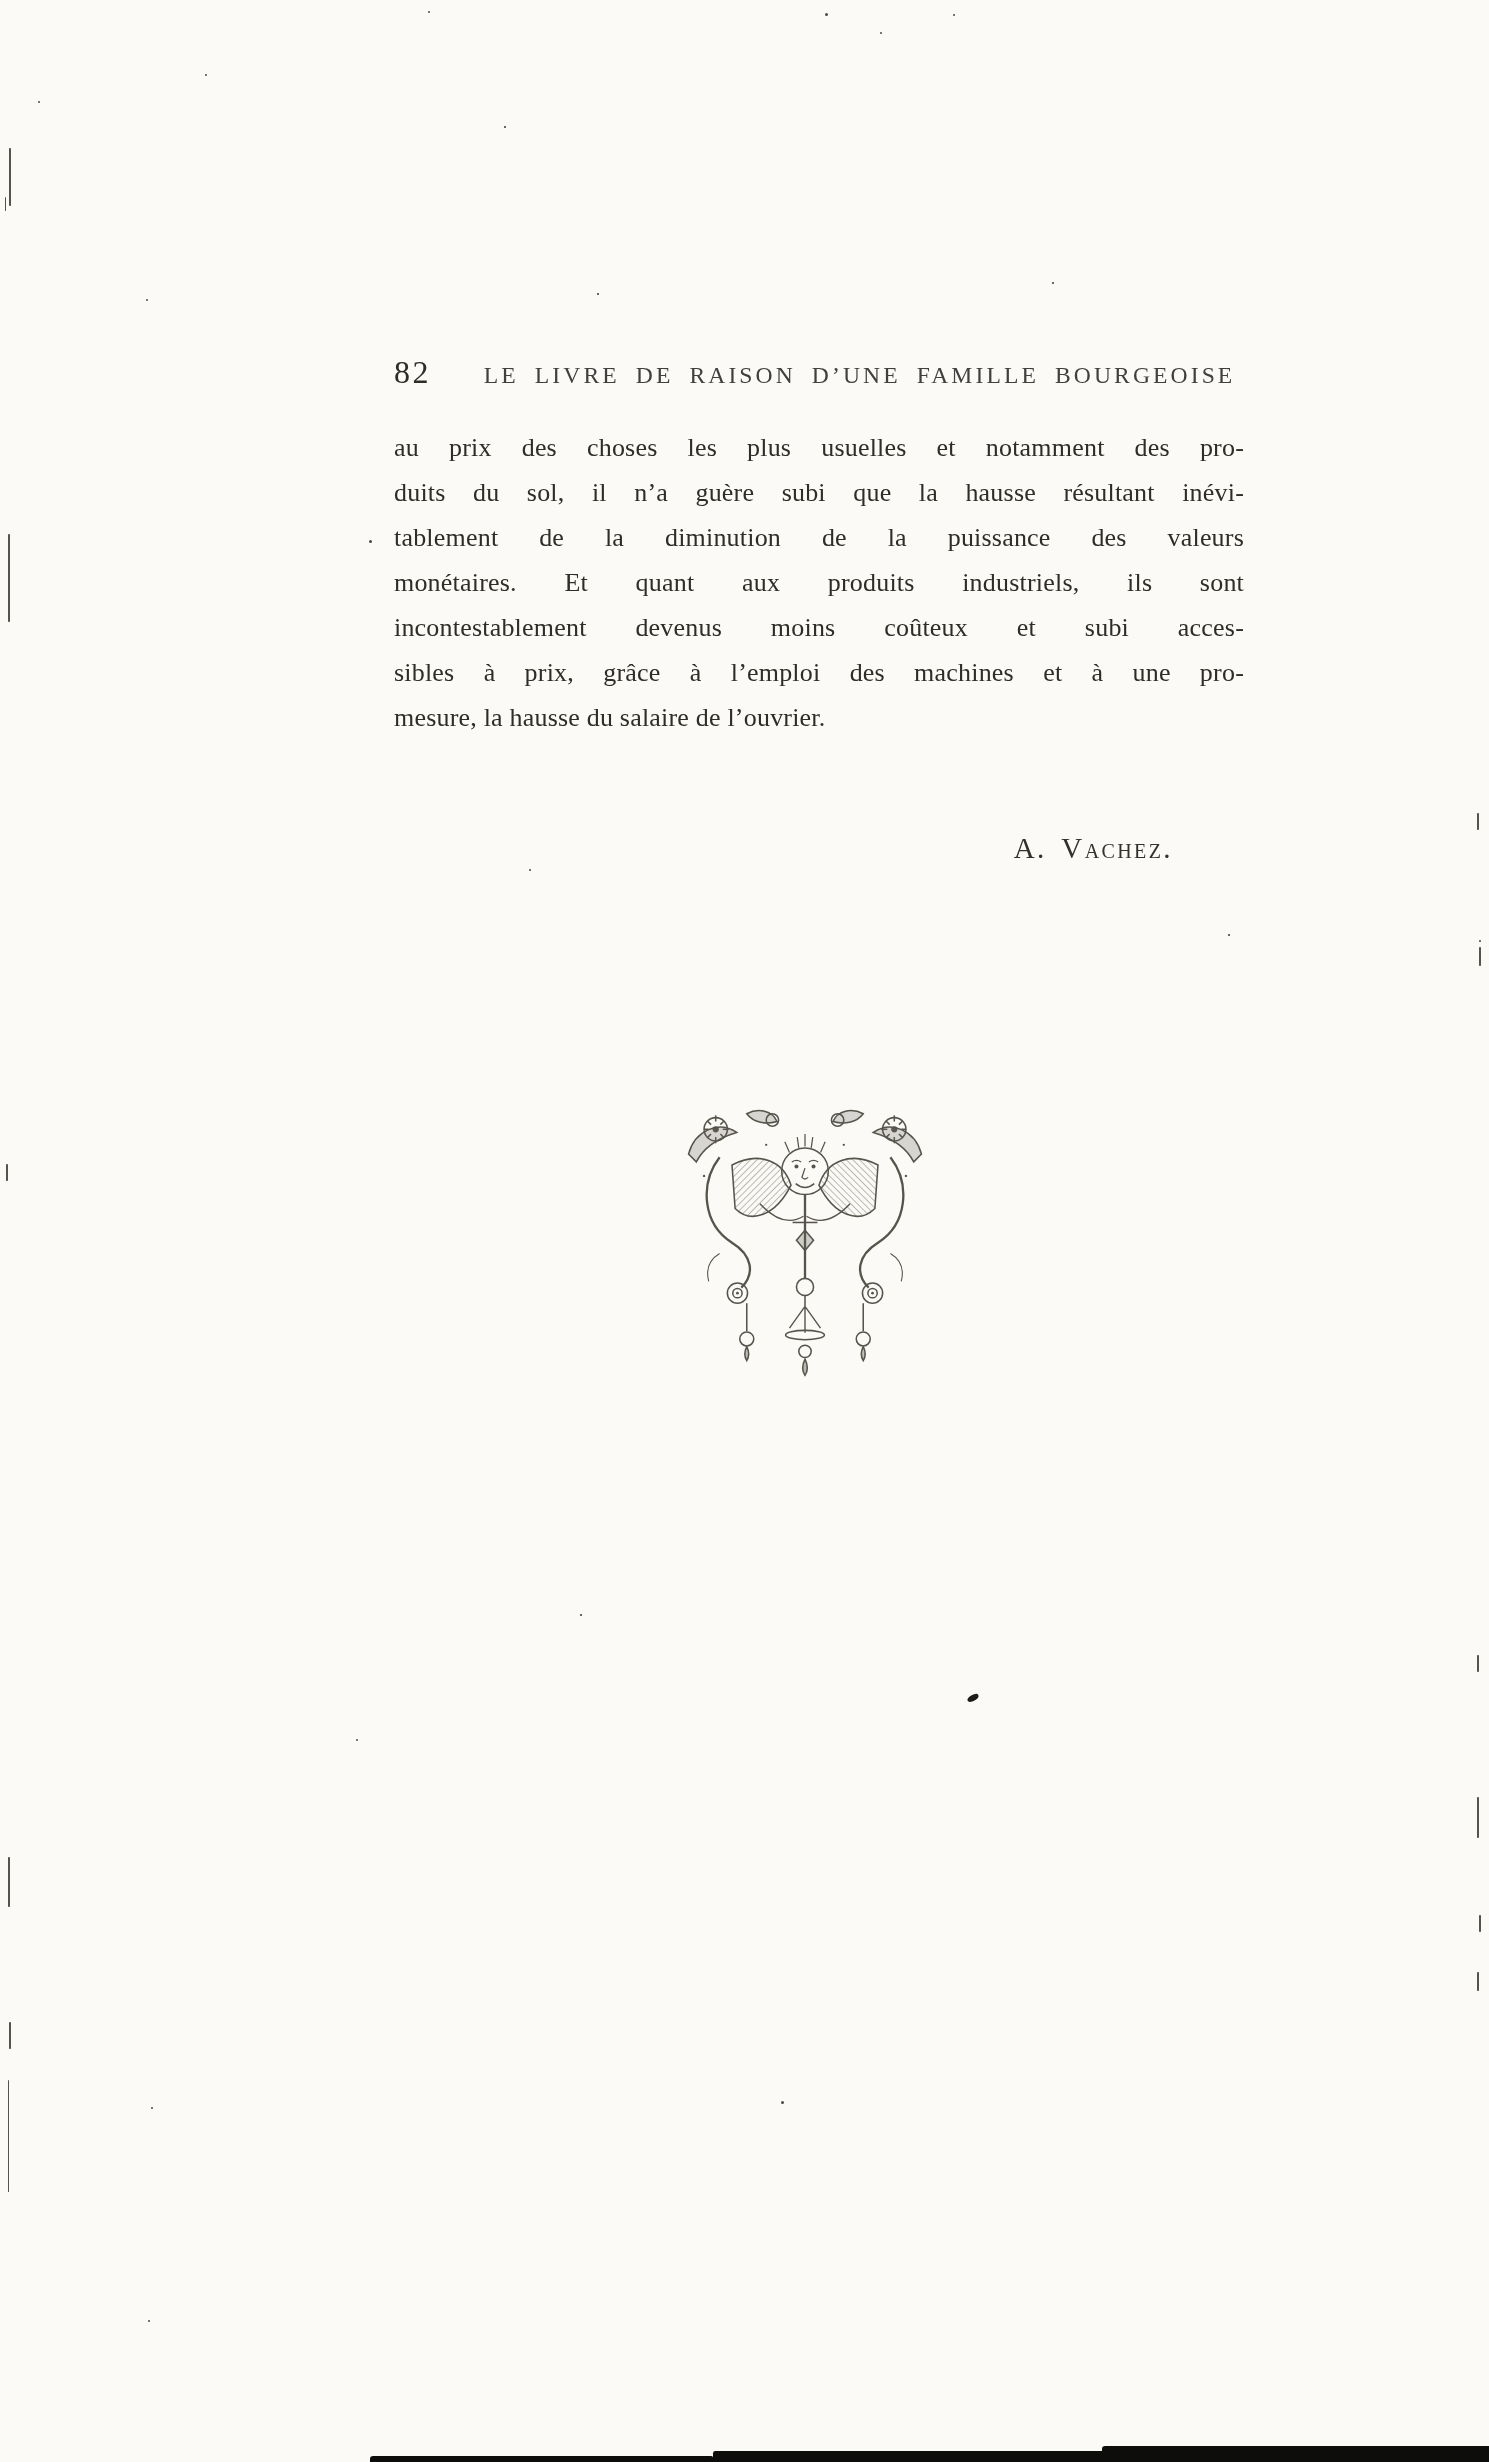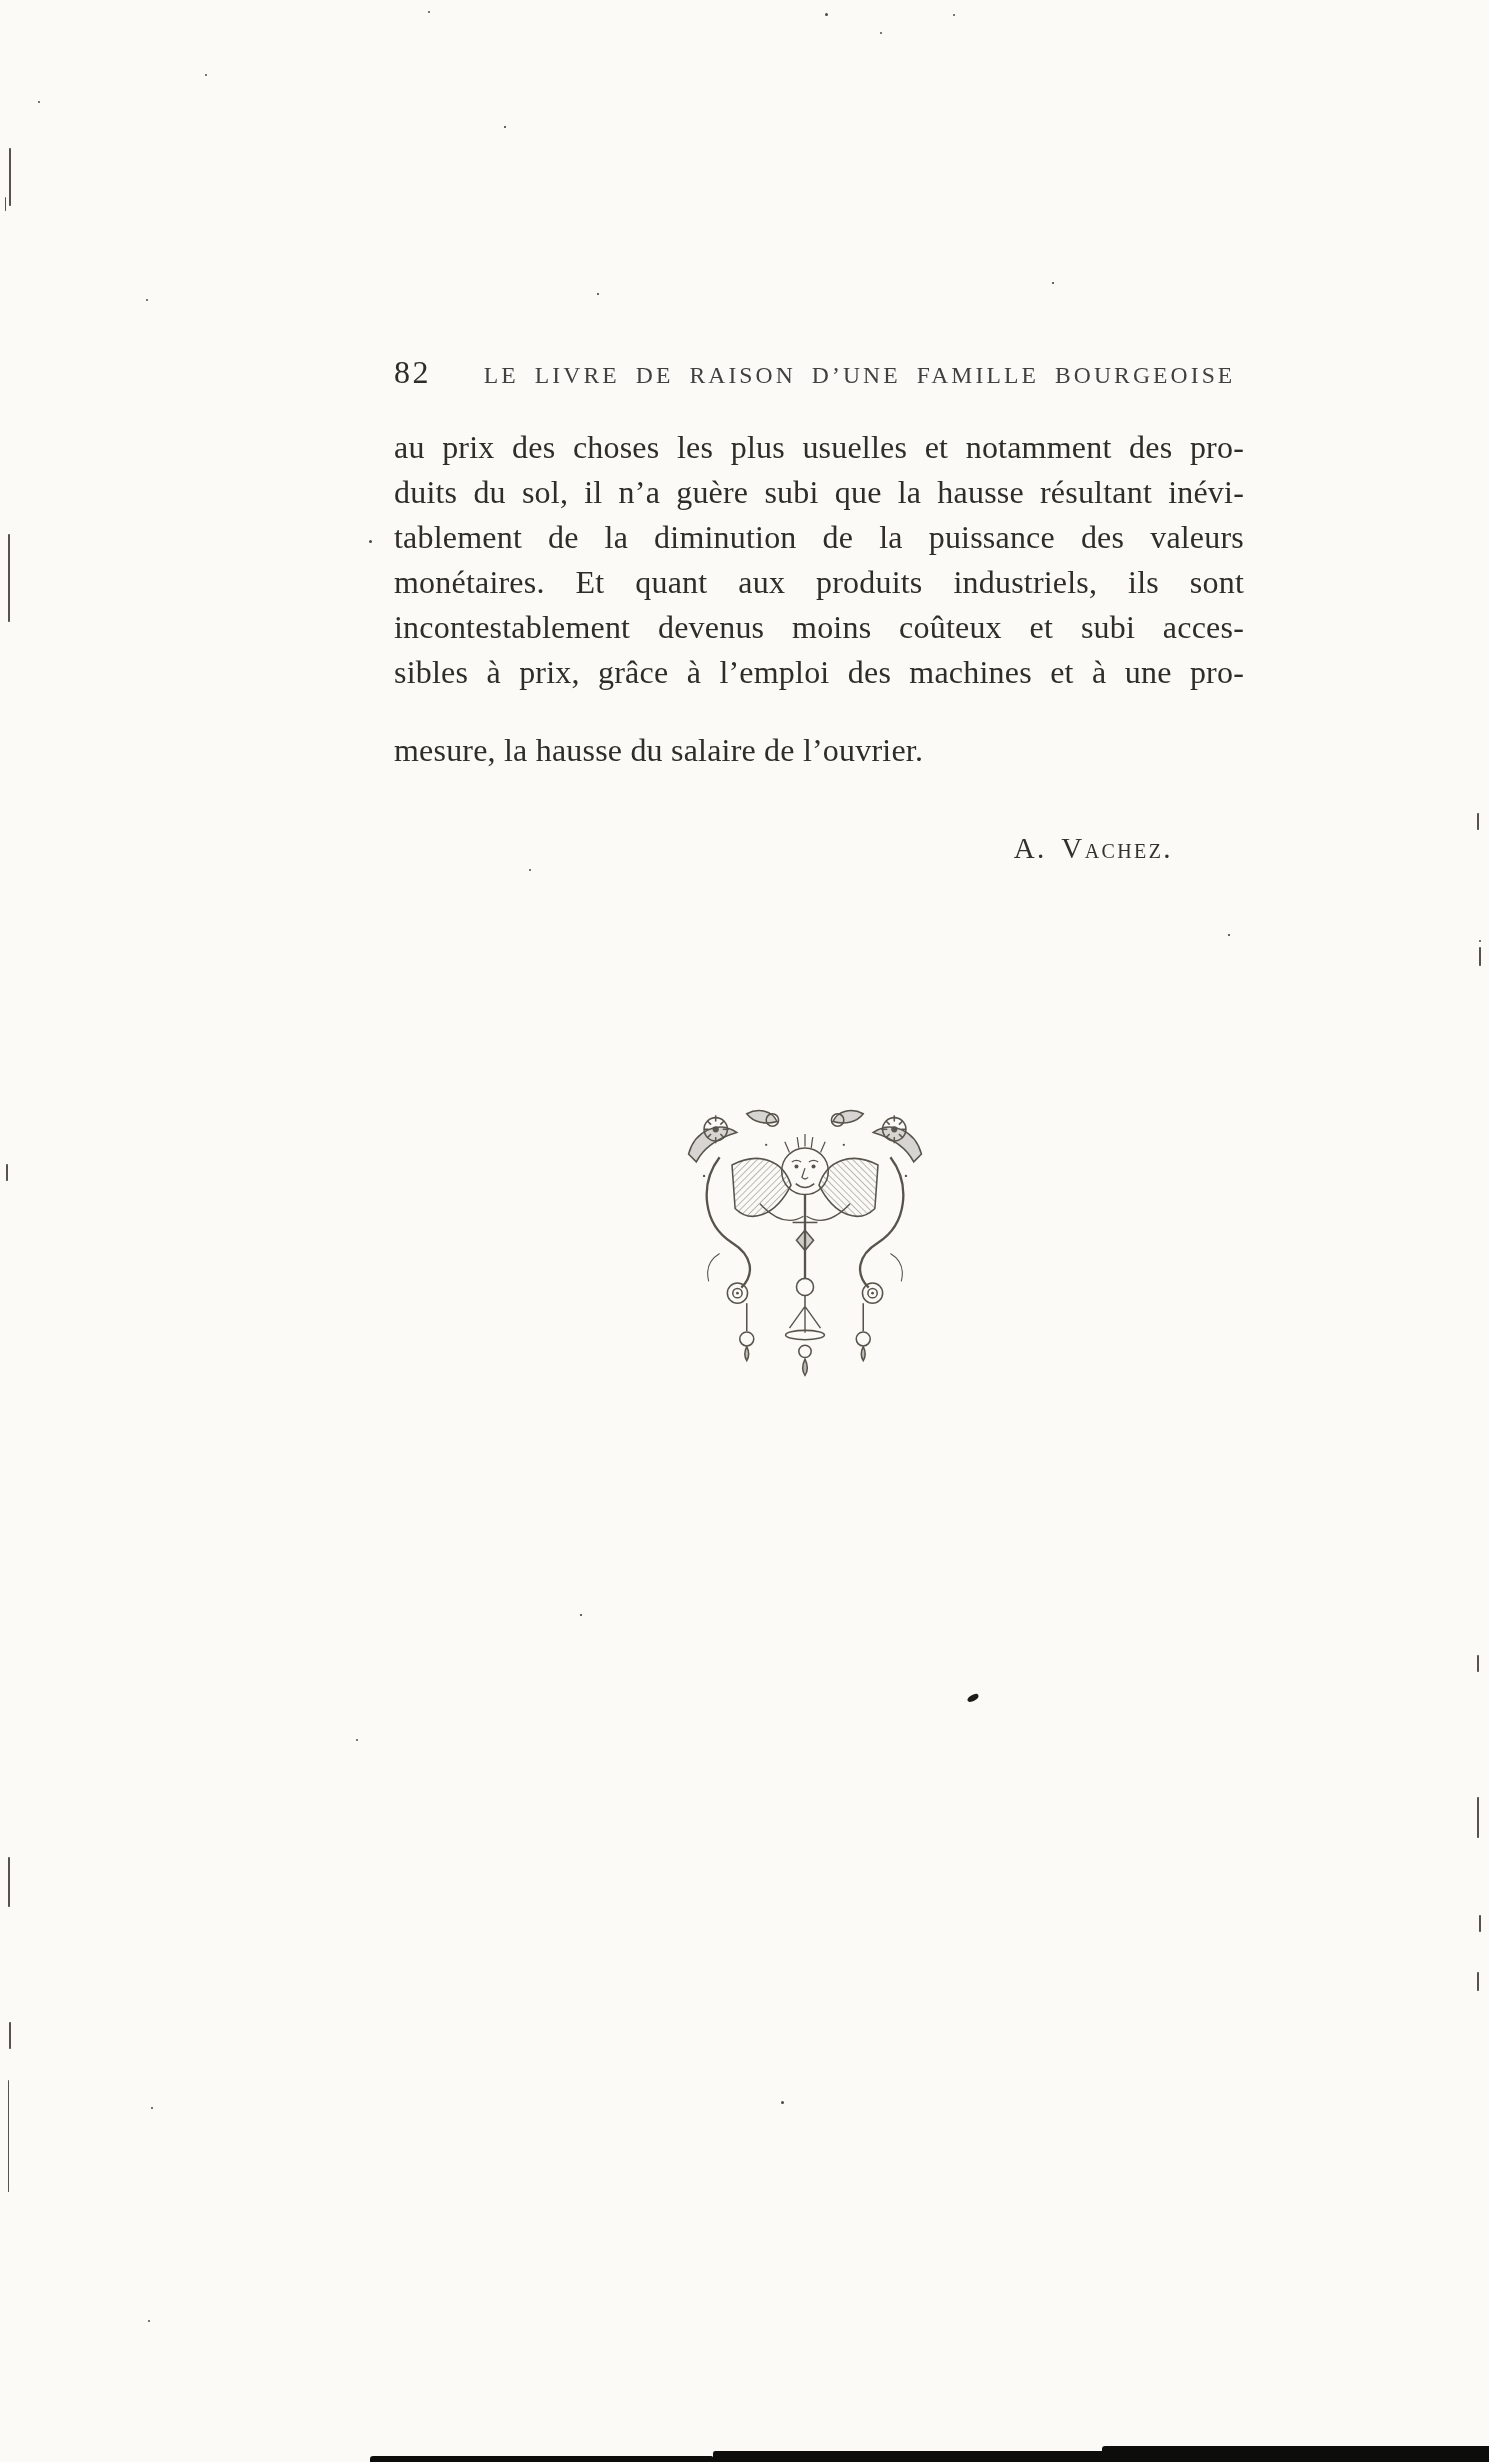--- a/index.html
+++ b/index.html
@@ -26,28 +26,27 @@
   }
   .running-title{
     font-size:23.6px;letter-spacing:3.1px;word-spacing:7px;color:#404040;
   }
 
   
   .paragraph{
     position:absolute;left:394px;top:425px;width:850px;
   }
   .tline{
-    font-size:32px;line-height:45px;height:45px;
+    font-size:26px;line-height:45px;height:45px;
     text-align:justify;text-align-last:justify;
     letter-spacing:0.2px;
     white-space:normal;
   }
   .tline.last{
     text-align-last:left;
-    margin-top:33px;
   }
 
   
   .signature{
     position:absolute;left:394px;top:832px;width:850px;
     text-align:right;padding-right:71px;box-sizing:border-box;
     font-size:29px;font-variant:small-caps;letter-spacing:2.4px;word-spacing:5.5px;
     color:#33312b;
   }
 

